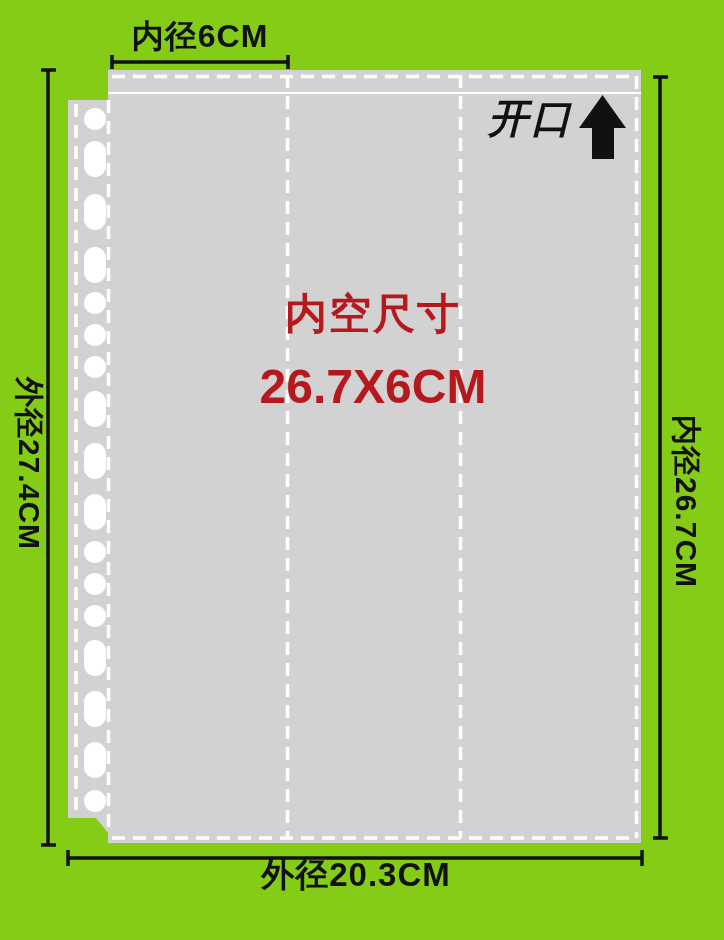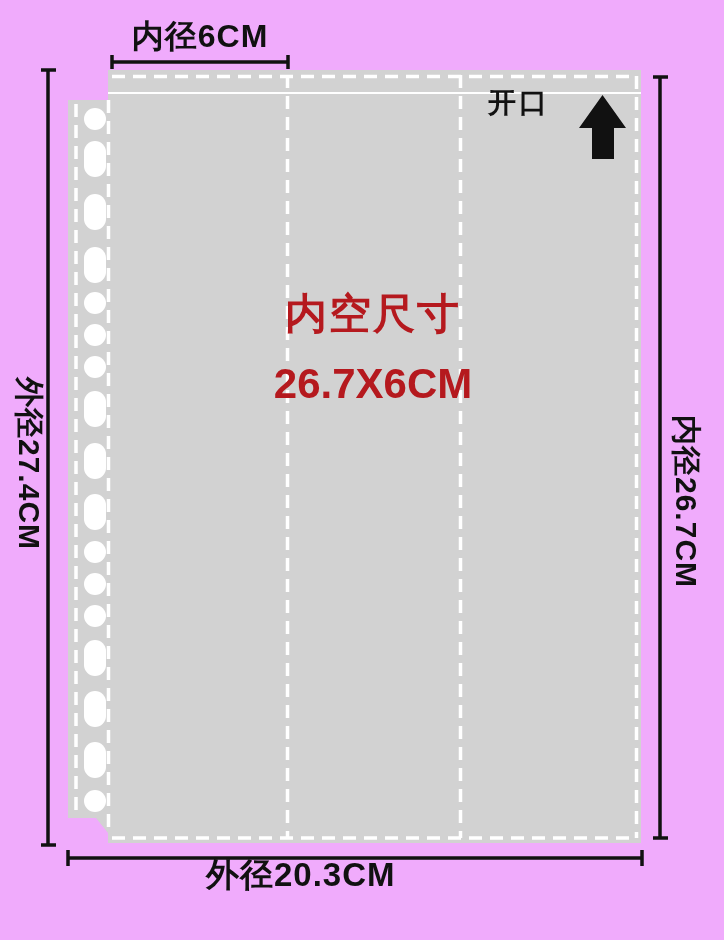--- a/index.html
+++ b/index.html
@@ -1,64 +1,64 @@
 <!DOCTYPE html>
 <html><head>
 <meta charset="utf-8">
 <style>
   html, body { margin: 0; padding: 0; background: #ffffff; }
   .stage {
     position: relative;
     width: 724px;
     height: 940px;
-    background: #f0abfc;
+    background: #84cc16;
     font-family: "Liberation Sans", "DejaVu Sans", sans-serif;
     overflow: hidden;
   }
   .layer { position: absolute; left: 0; top: 0; }
 
   .lbl {
     position: absolute;
     color: #111111;
     font-weight: 900;
     white-space: nowrap;
     line-height: 1;
   }
   .lbl-top {
     left: 100px; top: 20px; width: 200px;
     text-align: center; font-size: 32px; letter-spacing: 1px;
   }
   .lbl-bottom {
     left: 206px; top: 858px; width: 300px;
-    font-size: 33px; letter-spacing: 1px;
+    text-align: center; font-size: 33px; letter-spacing: 1px;
   }
   .lbl-left {
     left: 44px; top: 377px; width: 162px; height: 38px;
     transform-origin: 0 0; transform: rotate(90deg);
     text-align: center; font-size: 30px; letter-spacing: 1px;
   }
   .lbl-right {
     left: 701px; top: 415px; width: 160px; height: 36px;
     transform-origin: 0 0; transform: rotate(90deg);
     text-align: center; font-size: 30px; letter-spacing: 1px;
   }
   .lbl-opening {
-    left: 488px; top: 89px;
-    font-size: 28px; letter-spacing: 3px;
+    left: 488px; top: 98px;
+    font-size: 40px; letter-spacing: 3px; font-style: italic;
   }
   .inner-size {
     position: absolute;
     left: 240px; top: 293px; width: 266px;
     text-align: center;
     color: #b5191e;
     font-weight: 900;
     line-height: 1;
   }
   .inner-size .t1 { font-size: 42px; letter-spacing: 2px; margin-bottom: 28px; }
-  .inner-size .t2 { font-size: 42px; letter-spacing: 0px; }
+  .inner-size .t2 { font-size: 48px; letter-spacing: 0px; }
 </style>
 </head>
 <body>
 
 <div class="stage">
 
   <svg class="layer" width="724" height="940" viewBox="0 0 724 940">
 
     <path d="M68,100 H108 V833 L96,818 H68 Z" fill="#d2d2d2"></path>
 

